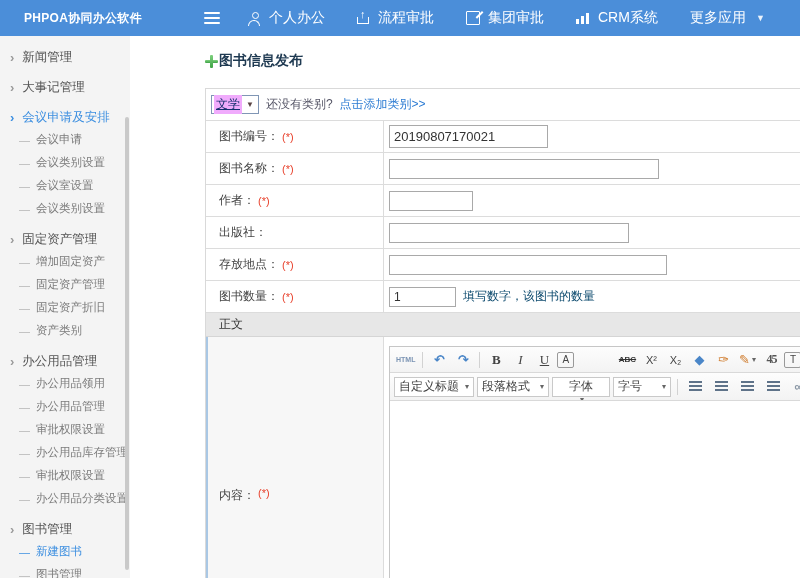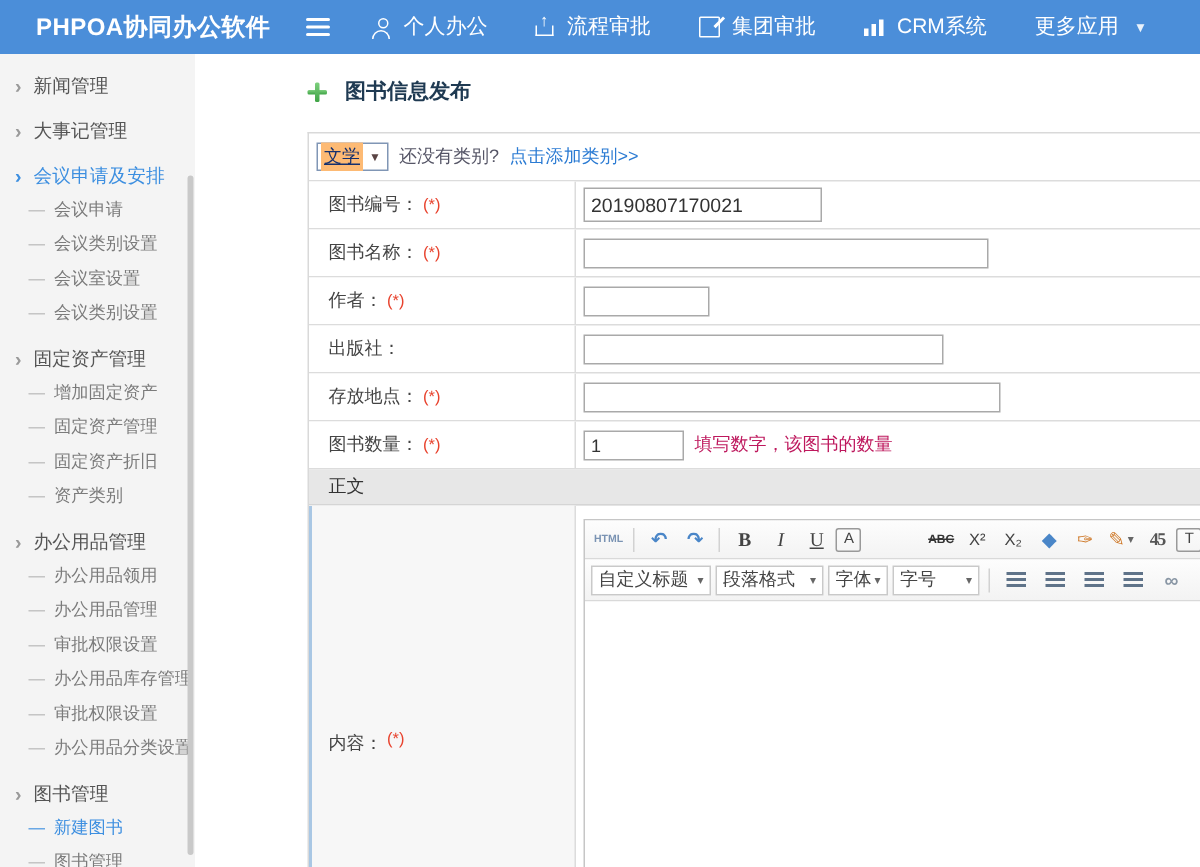--- a/index.html
+++ b/index.html
@@ -2,21 +2,21 @@
 <html><head>
 <meta charset="utf-8">
 <style>
   html,body{margin:0;padding:0;}
   body{
     width:800px;height:578px;overflow:hidden;position:relative;
     font-family:"Liberation Sans","DejaVu Sans",sans-serif;background:#fff;
   }
   
   .header{position:absolute;top:0;left:0;width:800px;height:36px;background:#4b8ed9;display:flex;align-items:center;z-index:5;}
-  .logo{color:#fff;font-size:16px;font-weight:bold;margin-left:10px;width:168px;letter-spacing:.3px;padding-left:14px;}
+  .logo{color:#fff;font-size:12px;font-weight:bold;margin-left:10px;width:168px;letter-spacing:.3px;padding-left:14px;}
   .burger{margin-left:12px;width:16px;display:flex;flex-direction:column;gap:3px;cursor:pointer;}
   .burger i{display:block;height:2px;background:#fff;border-radius:1px;}
   .topnav{display:flex;align-items:center;margin-left:28px;}
   .topnav-item{display:flex;align-items:center;gap:8px;color:#fff;font-size:14px;cursor:pointer;margin-right:32px;}
   .hicon{display:inline-block;position:relative;}
   .user-icon{width:13px;height:13px;}
   .user-icon::before{content:"";position:absolute;left:3.5px;top:0;width:5px;height:5px;border:1.5px solid #fff;border-radius:50%;}
   .user-icon::after{content:"";position:absolute;left:0;bottom:-1px;width:10px;height:5px;border:1.5px solid #fff;border-bottom:none;border-radius:6px 6px 0 0;}
   .workflow-icon{width:13px;height:12px;}
   .workflow-icon::before{content:"";position:absolute;left:0;bottom:0;width:10px;height:6px;border:1.5px solid #fff;border-top:none;}
@@ -32,40 +32,40 @@
   .sb-thumb{position:absolute;right:1px;top:81px;width:4px;height:453px;background:#c9c9c9;border-radius:2px;}
   .nav{padding-top:2px;}
   .nav-group{height:22px;margin-top:8px;display:flex;align-items:center;color:#555;font-size:12.5px;cursor:pointer;white-space:nowrap;}
   .nav-group .nav-ic{color:#9a9a9a;margin:0 8px 0 10px;font-size:13px;font-weight:bold;}
   .nav-sub{height:23px;display:flex;align-items:center;color:#7b7b7b;font-size:11.5px;cursor:pointer;white-space:nowrap;}
   .nav-sub .nav-ic{color:#b5b5b5;margin:0 6px 0 19px;font-size:11px;}
   .nav .active{color:#3d8fe0;}
   .nav .active .nav-ic{color:#3d8fe0;}
   
   .main{position:absolute;left:130px;top:36px;right:0;bottom:0;background:#fff;overflow:hidden;}
-  .page-title{position:absolute;left:75px;top:16px;display:flex;align-items:center;gap:12px;}
+  .page-title{position:absolute;left:75px;top:16px;display:flex;align-items:center;gap:1px;}
   .plus-icon{width:13px;height:13px;position:relative;}
   .plus-icon::before{content:"";position:absolute;left:0;top:5px;width:13px;height:3px;background:linear-gradient(#7ed07e,#3ea345);border-radius:1px;}
   .plus-icon::after{content:"";position:absolute;left:5px;top:0;width:3px;height:13px;background:linear-gradient(#7ed07e,#3ea345);border-radius:1px;}
   .page-title-text{font-size:14px;font-weight:bold;color:#1f3a52;}
   .form-table{position:absolute;left:75px;top:52px;width:600px;border:1px solid #d9d9d9;border-bottom:none;font-size:12px;color:#444;background:#fff;}
   .frow{display:flex;height:32px;border-bottom:1px solid #dcdcdc;box-sizing:border-box;}
   .flabel{width:178px;box-sizing:border-box;padding-left:13px;display:flex;align-items:center;gap:3px;border-right:1px solid #dcdcdc;background:#fff;}
   .ffield{flex:1;display:flex;align-items:center;padding-left:5px;gap:7px;min-width:0;}
   .req{color:#e8432e;font-size:11px;}
   .f-input{height:20px;border:1px solid #a9a9a9;box-sizing:border-box;font-size:12px;padding:0 4px;font-family:inherit;color:#333;background:#fff;}
   .w-no{width:159px;height:23px;font-size:13px;}
   .w-name{width:270px;}
   .w-author{width:84px;}
   .w-pub{width:240px;}
   .w-loc{width:278px;}
   .w-qty{width:67px;}
-  .hint{color:#be185d;}
+  .hint{color:#0c4a6e;}
   .cat-select{display:inline-flex;align-items:center;border:1px solid #8096b5;height:19px;padding:1px 4px 1px 2px;background:#fff;cursor:pointer;box-sizing:border-box;}
-  .cat-val{background:#fdba74;color:#15306e;font-size:12px;padding:1px 2px;text-decoration:underline;}
+  .cat-val{background:#f0abfc;color:#15306e;font-size:12px;padding:1px 2px;text-decoration:underline;}
   .cat-caret{font-size:8px;color:#5a4444;margin-left:4px;}
   .cat-hint{color:#556;}
   .cat-link{color:#2b7bd3;cursor:pointer;text-decoration:none;}
   .fsection{height:23px;background:#e7e7e7;border-bottom:1px solid #d5d5d5;display:flex;align-items:center;padding-left:13px;color:#333;}
   .editor-row{height:242px;border-bottom:none;}
   .editor-row .flabel{align-items:flex-start;padding-top:150px;background:#f7f7f7;box-shadow:inset 2px 0 0 #a9c7e4;}
   .editor-row .ffield{align-items:flex-start;padding:9px 0 0 5px;}
   
   .editor{width:416px;border:1px solid #c6c6c6;background:#fff;}
   .trow{display:flex;align-items:center;padding:0 4px;white-space:nowrap;overflow:hidden;background:linear-gradient(#fdfdfd,#f3f3f3);border-bottom:1px solid #d9d9d9;}
@@ -334,21 +334,21 @@
             </div>
           <div class="trow trow2">
               <span class="tselect" style="width: 80px;">
                 <span>自定义标题</span>
                 <span class="dd">▾</span>
               </span>
               <span class="tselect" style="width: 72px;">
                 <span>段落格式</span>
                 <span class="dd">▾</span>
               </span>
-              <span class="tselect" style="width: 40px;">
+              <span class="tselect" style="width: 58px; flex-direction: column;">
                 <span>字体</span>
                 <span class="dd">▾</span>
               </span>
               <span class="tselect" style="width: 58px;">
                 <span>字号</span>
                 <span class="dd">▾</span>
               </span>
               <span class="tsep"></span>
               <span class="tbtn i-align"></span>
               <span class="tbtn i-align"></span>

